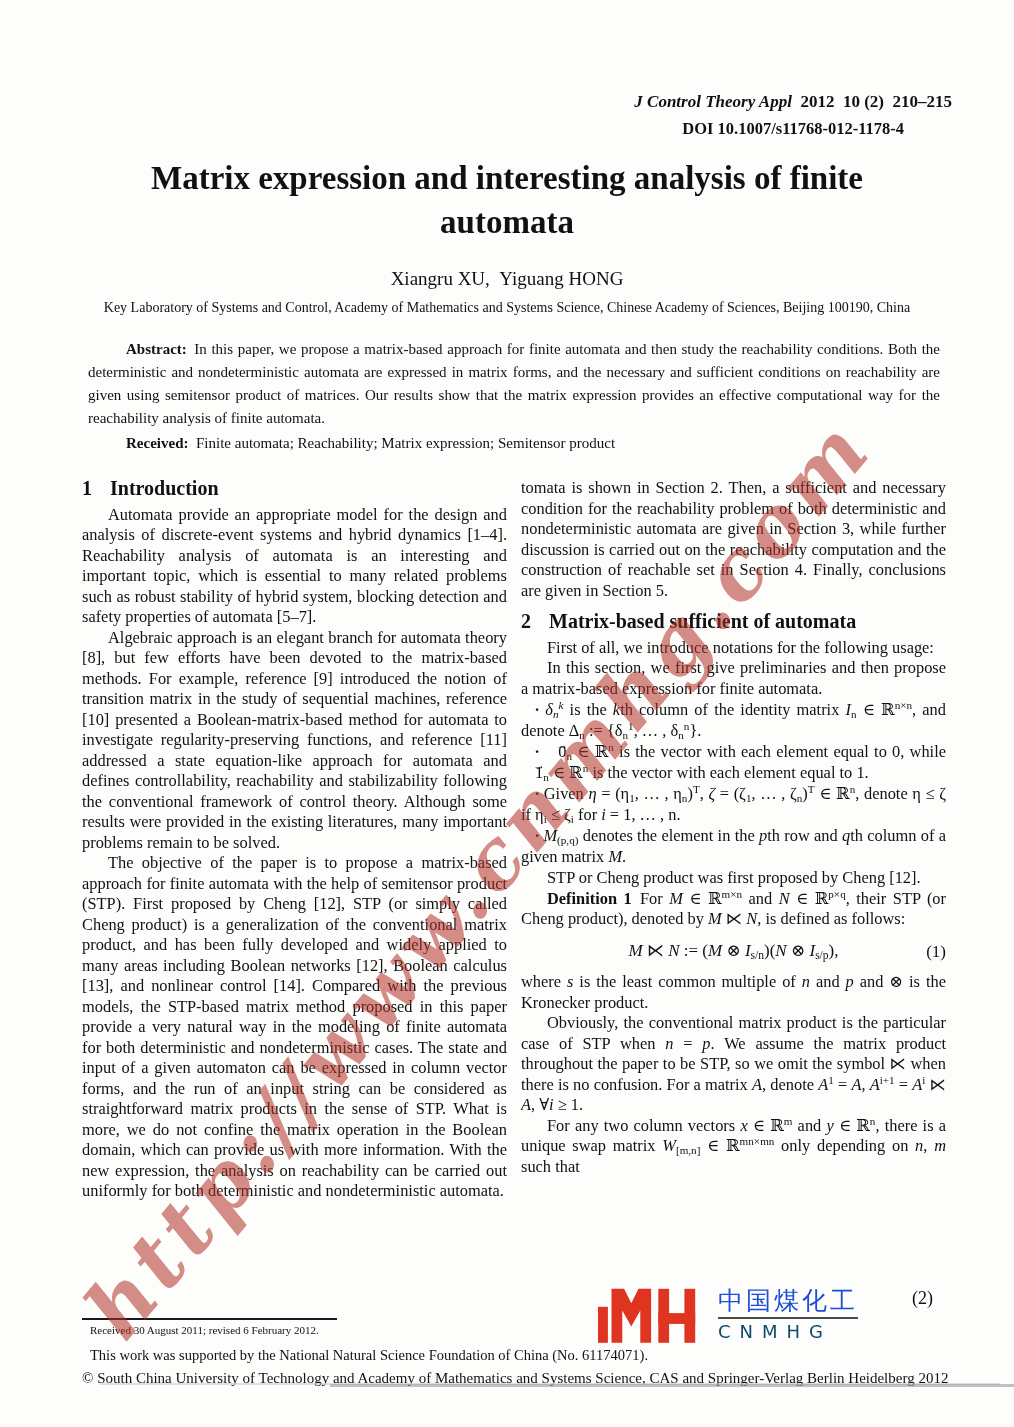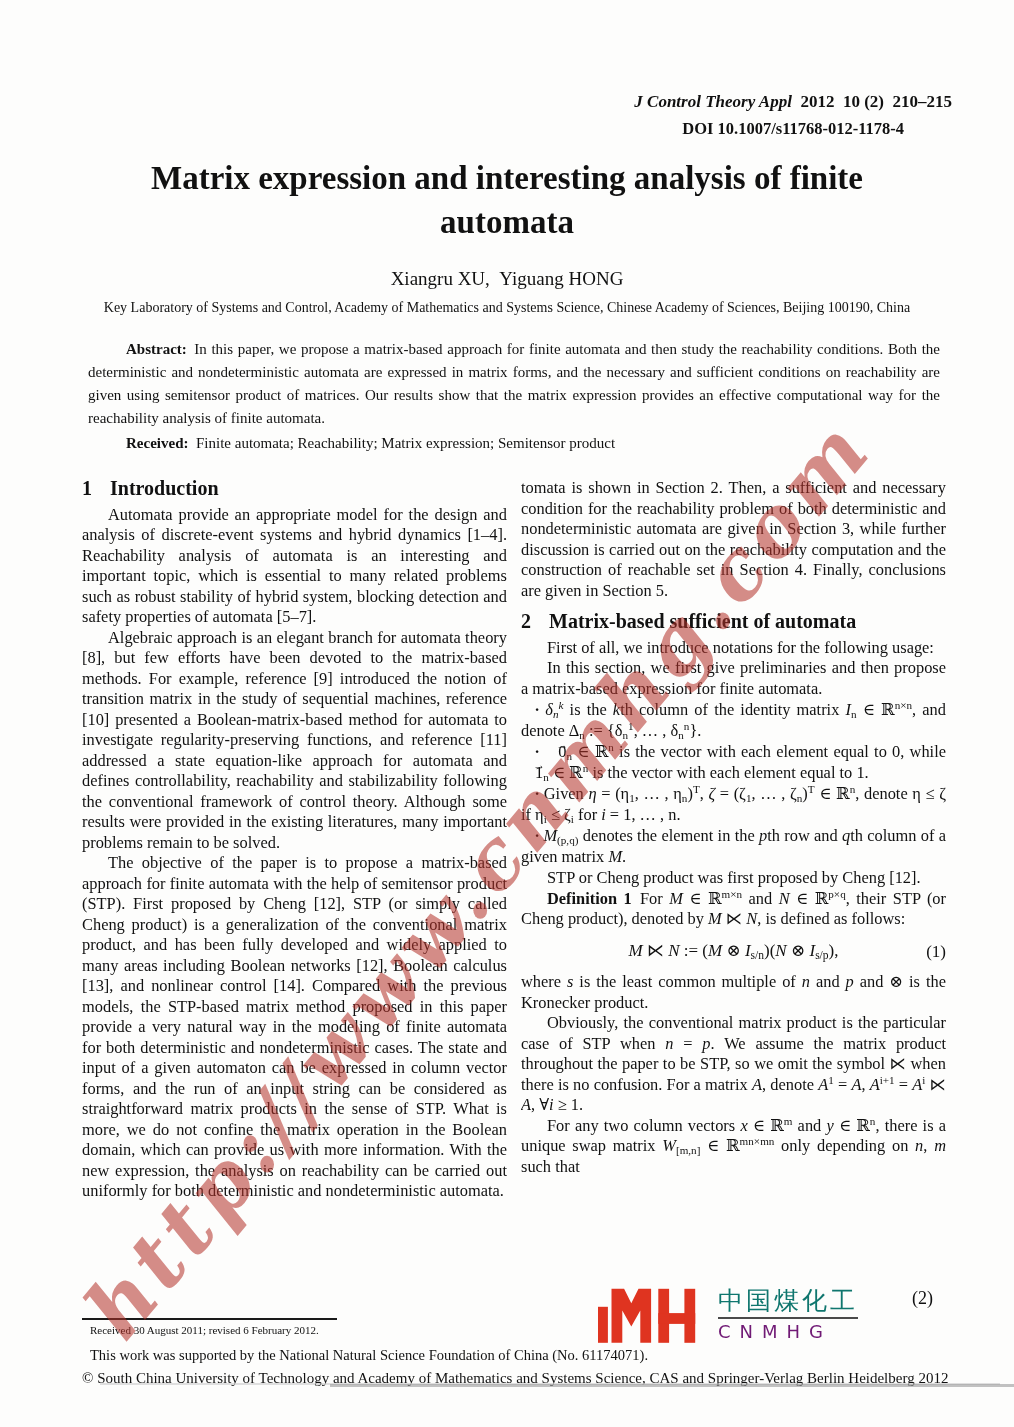--- a/index.html
+++ b/index.html
@@ -56,23 +56,23 @@
     position:absolute;left:478px;top:878px;
     transform:translate(-50%,-50%) rotate(-50deg);
     font-family:"DejaVu Serif",serif;font-style:italic;font-weight:bold;
     font-size:82px;letter-spacing:6px;white-space:nowrap;
     color:var(--wm-red);opacity:.55;z-index:5;pointer-events:none;
   }
   
   .logo{position:absolute;left:598px;top:1276px;width:290px;height:76px;display:flex;align-items:center;gap:12px;z-index:6;background:transparent;}
   .logo svg{display:block;}
   .logo .ltext{display:flex;flex-direction:column;justify-content:center;}
-  .logo .cn{font-family:"DejaVu Sans",sans-serif;font-size:25px;color:#0f766e;letter-spacing:3px;line-height:30px;}
+  .logo .cn{font-family:"DejaVu Sans",sans-serif;font-size:25px;color:#1d4ed8;letter-spacing:3px;line-height:30px;}
   .logo .ldiv{border-top:2px solid #4a4a4a;margin:1px 0 2px 0;}
-  .logo .latin{font-family:"DejaVu Sans",sans-serif;font-size:18px;color:#701a75;letter-spacing:9px;line-height:22px;}
+  .logo .latin{font-family:"DejaVu Sans",sans-serif;font-size:18px;color:#0c4a6e;letter-spacing:9px;line-height:22px;}
   .eq2label{position:absolute;left:912px;top:1288px;font-size:18px;z-index:6;}
 </style>
 </head>
 <body>
 
 <div class="page">
 
   <div class="journal">
     <div>
       <span class="jname">J Control Theory Appl</span><span> 2012 10 (2) 210–215</span>

